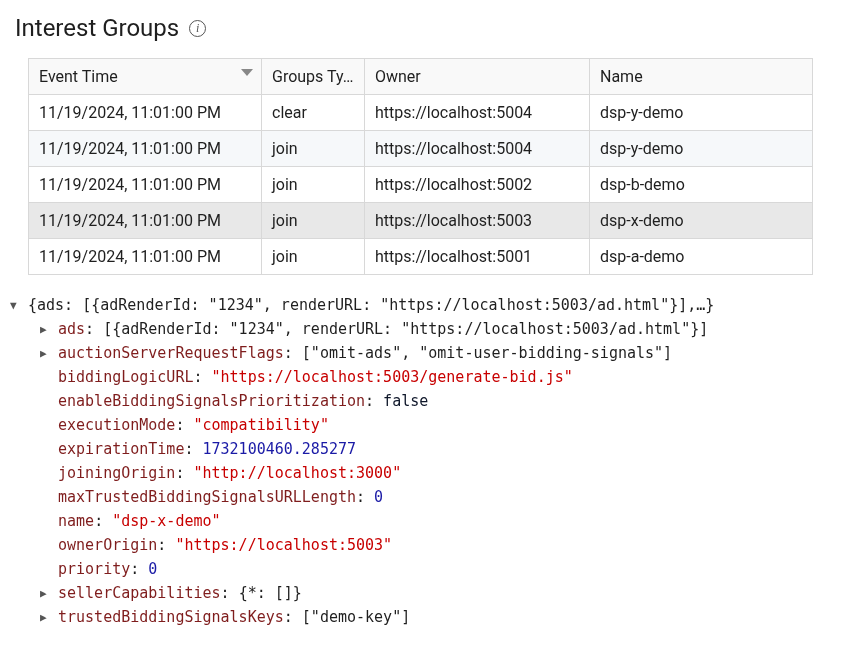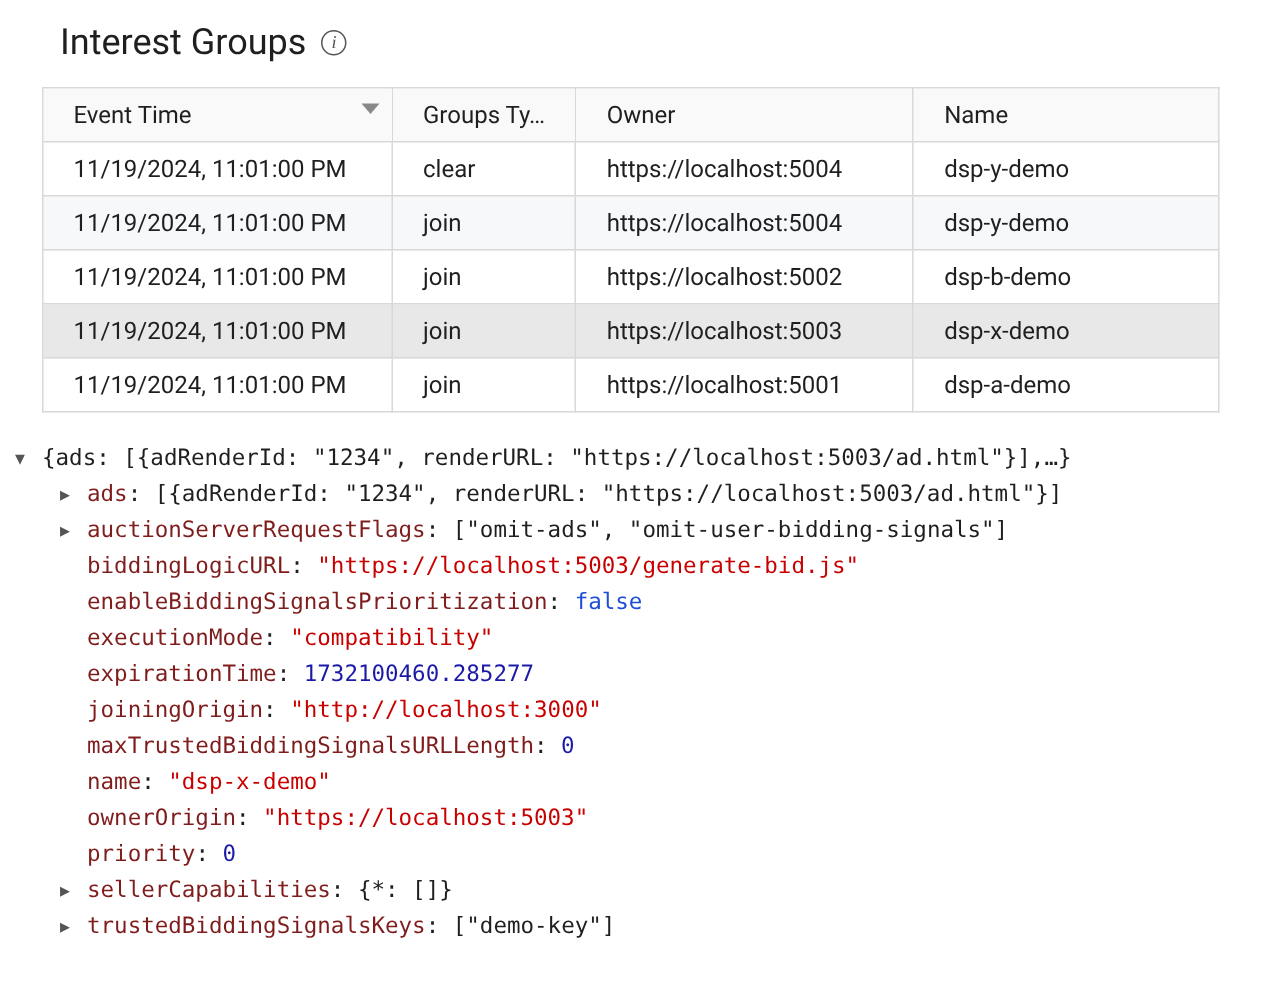--- a/index.html
+++ b/index.html
@@ -8,21 +8,21 @@
       background: #fff;
       color: #1f1f1f;
       font-size: 15px;
       padding: 0;
       width: 841px;
     }
     .header {
       display: flex;
       align-items: center;
       gap: 10px;
-      padding: 14px 28px 16px 40px;
+      padding: 14px 28px 16px 15px;
     }
     .title {
       font-size: 24px;
       font-weight: 400;
     }
     .info-icon {
       width: 17px;
       height: 17px;
       border: 1.5px solid #555;
       border-radius: 50%;
@@ -37,21 +37,21 @@
     }
     .table-wrap {
       padding: 0 28px;
     }
     table {
       border-collapse: collapse;
       width: 100%;
       border: 1px solid #d8d8d8;
     }
     th, td {
-      padding: 8px 20px;
+      padding: 8px 10px;
       text-align: left;
       border: 1px solid #d8d8d8;
       font-size: 16px;
       font-weight: 400;
     }
     th {
       background: #f9f9f9;
       position: relative;
       white-space: nowrap;
       overflow: hidden;
@@ -93,21 +93,21 @@
       flex-shrink: 0;
       margin-top: 4px;
     }
     .toggle-spacer {
       width: 18px;
       display: inline-block;
       flex-shrink: 0;
     }
     .key { color: #7f1d1d; }
     .val-str { color: #c80000; }
-    .val-bool { color: #1d4ed8; text-align: right; }
+    .val-bool { color: #0f172a; text-align: right; }
     .val-num { color: #1a1aa6; }
     .punct { color: #1f1f1f; }
     .inline-summary { color: #1f1f1f; }
   </style>
 </head>
 <body>
 
 <div class="header">
   <span class="title">Interest Groups</span>
   <span class="info-icon">i</span>

